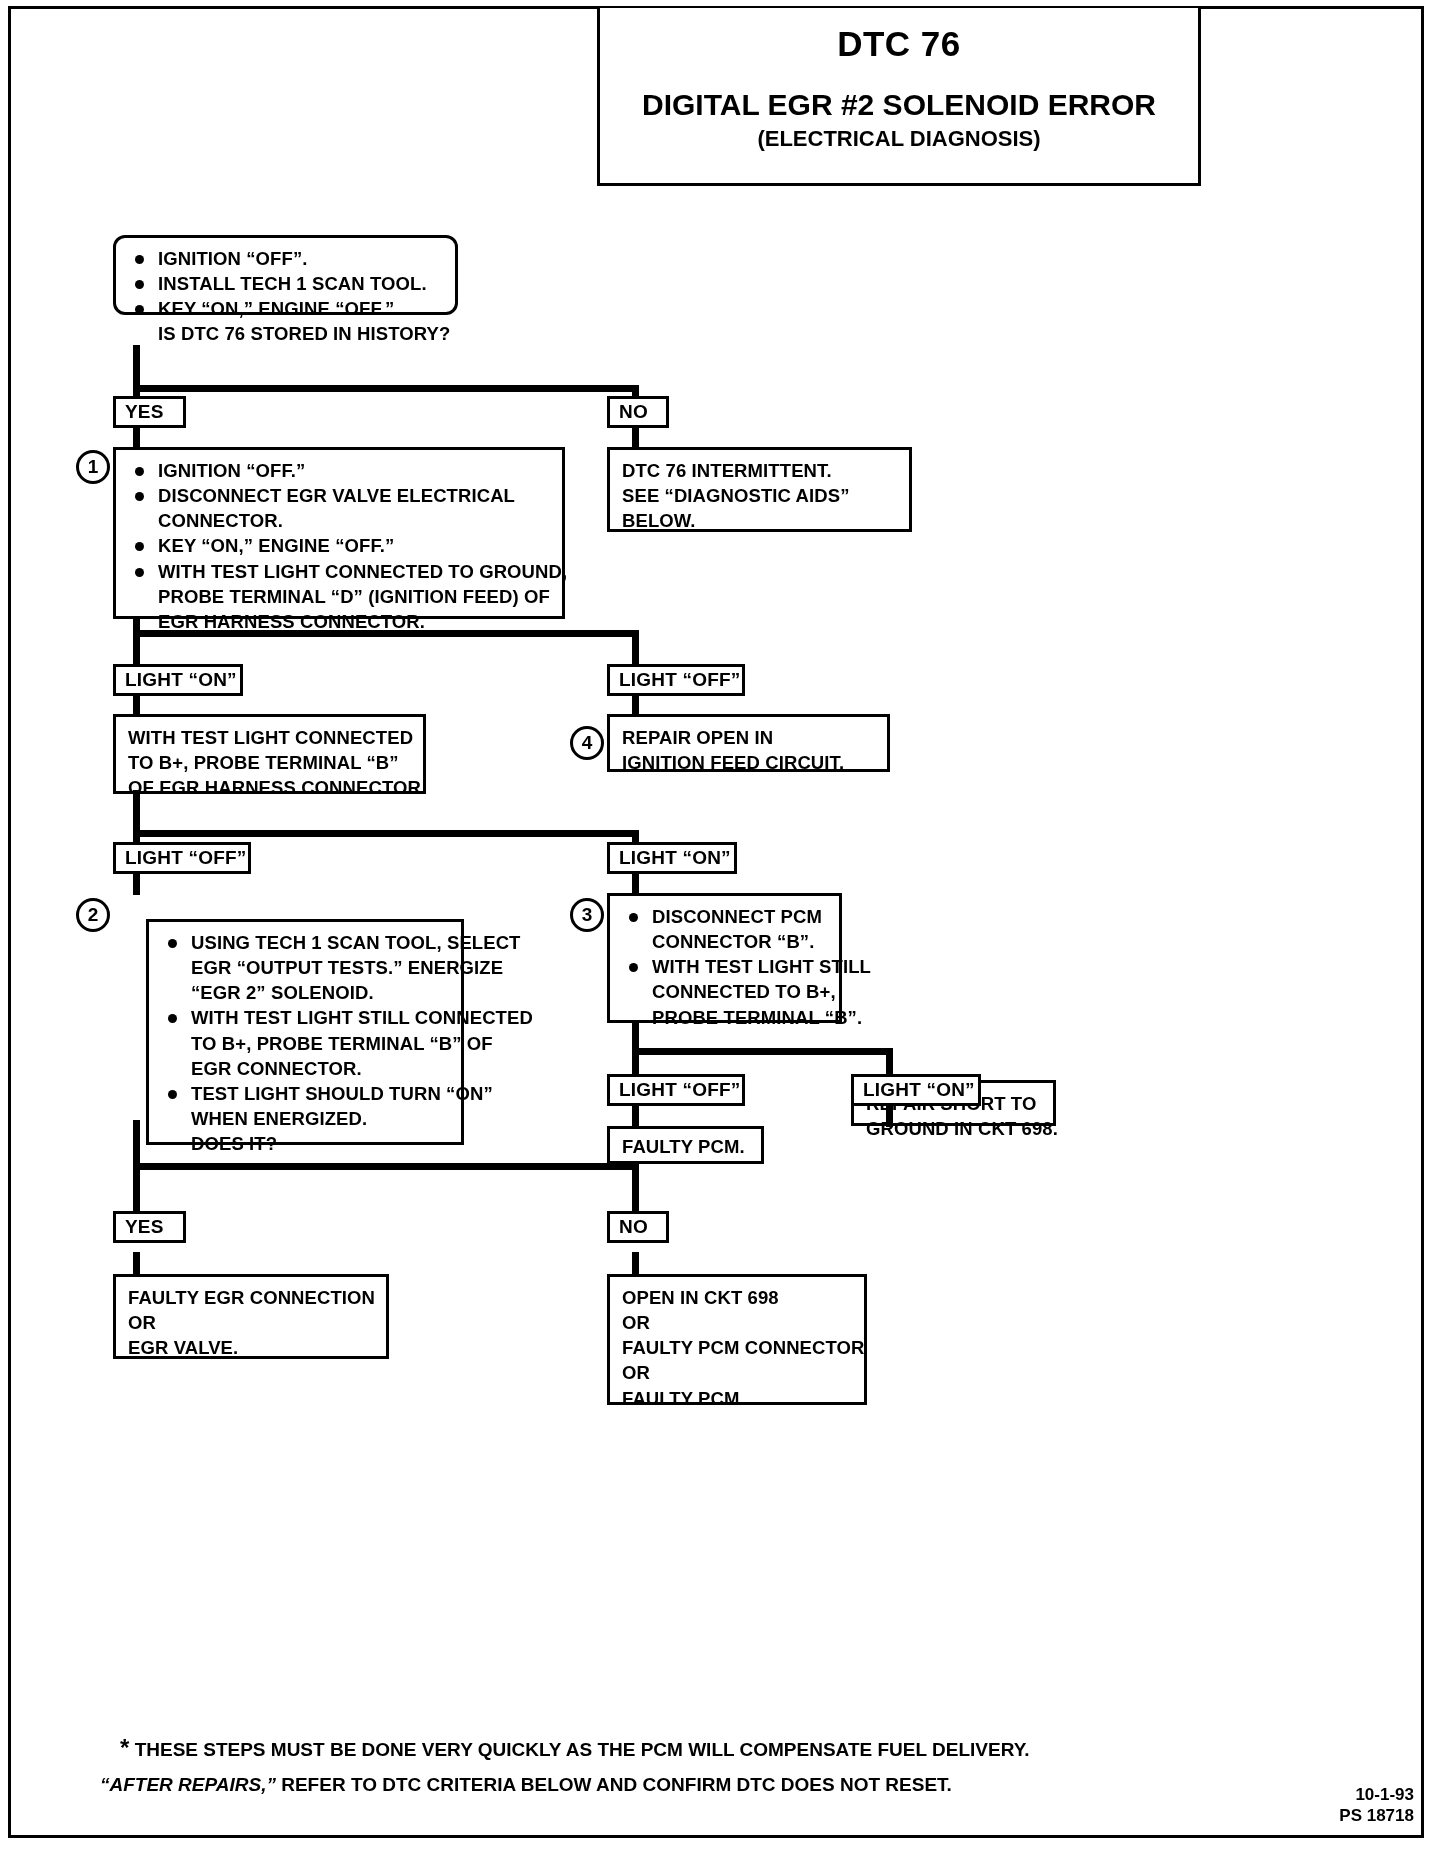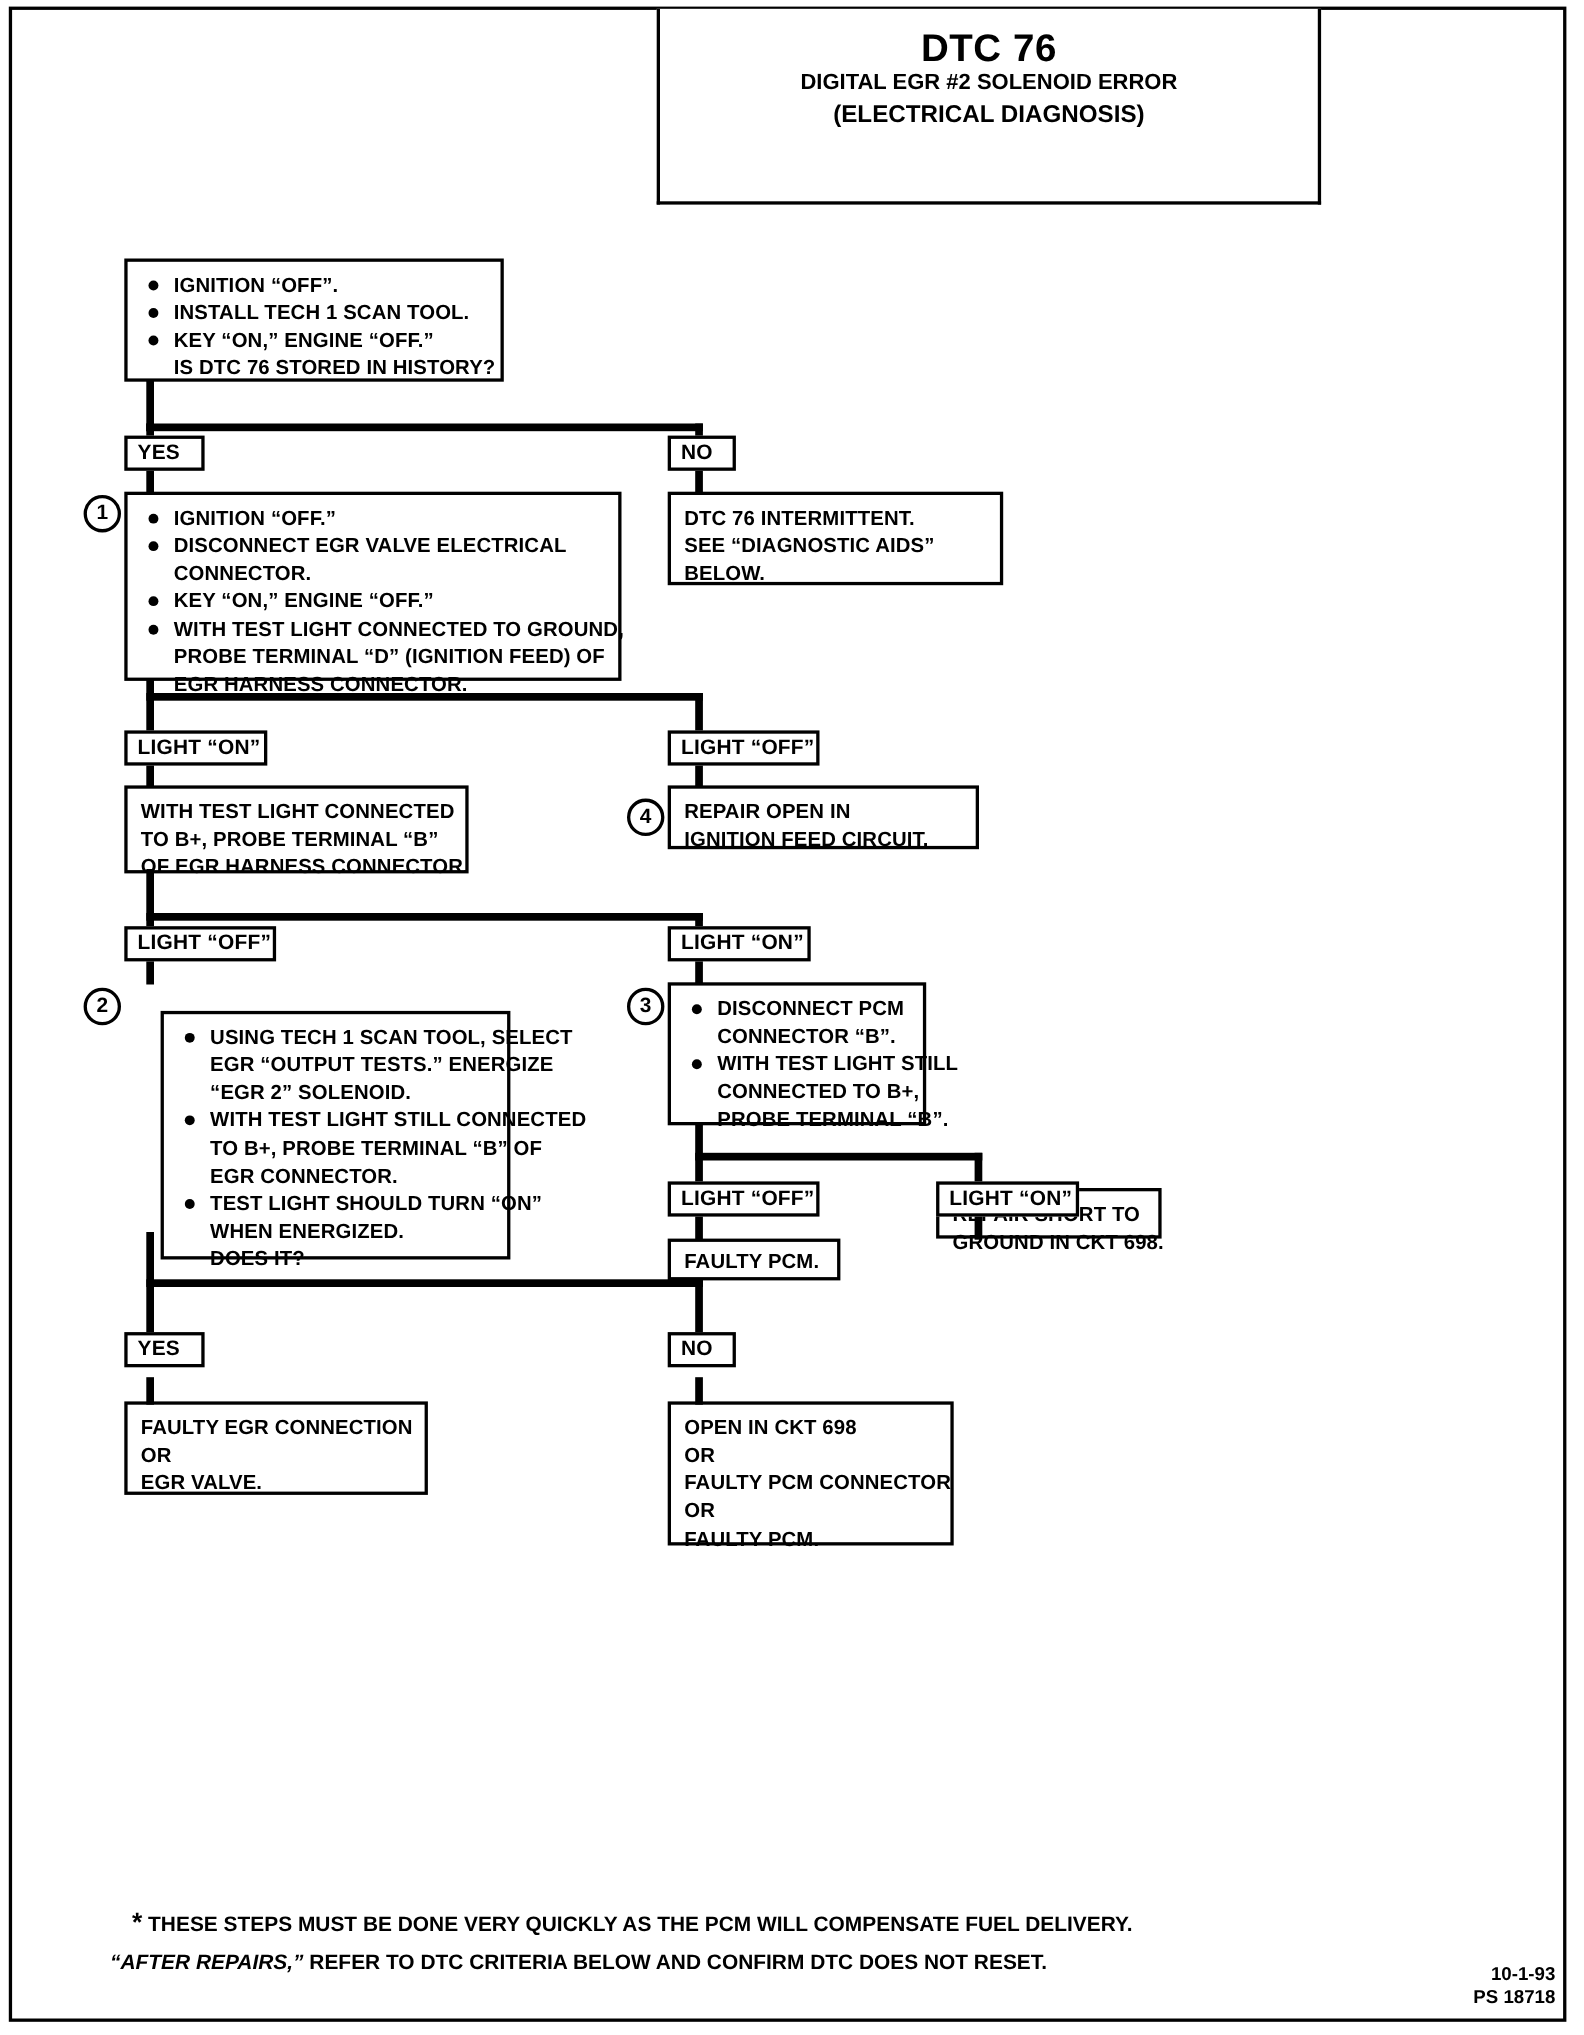--- a/index.html
+++ b/index.html
@@ -68,22 +68,23 @@
     text-align: center;
     z-index: 6;
   }
   #hdr .t1 {
     font-size: 35px;
     font-weight: bold;
     margin-top: 16px;
     letter-spacing: 0.5px;
   }
   #hdr .t2 {
-    font-size: 20px;
-    font-weight: bold;
+    font-size: 30px;
+    font-weight: bold;
+    margin-top: 24px;
     letter-spacing: 0px;
     text-align: center;
   }
   #hdr .t3 {
     font-size: 22px;
     font-weight: bold;
     margin-top: 4px;
   }
 
   
@@ -191,21 +192,21 @@
   <div class="ln-v" style="left:632px; top:1163px; width:7px; height:50px;"></div>
   <div class="ln-v" style="left:133px; top:1252px; width:7px; height:25px;"></div>
   <div class="ln-v" style="left:632px; top:1252px; width:7px; height:25px;"></div>
 
   <div class="ln-v" style="left:632px; top:1022px; width:7px; height:70px;"></div>
   <div class="ln-h" style="left:632px; top:1048px; width:261px; height:7px;"></div>
   <div class="ln-v" style="left:886px; top:1048px; width:7px; height:28px;"></div>
   <div class="ln-v" style="left:632px; top:1102px; width:7px; height:25px;"></div>
   <div class="ln-v" style="left:886px; top:1102px; width:7px; height:25px;"></div>
 
-  <div class="box" style="left:113px; top:235px; width:345px; height:112px;">
+  <div class="box" style="left:113px; top:235px; width:345px; height:80px;border-radius:12px;">
     <div class="blk">
       <div class="li ln">IGNITION “OFF”.</div>
       <div class="li ln">INSTALL TECH 1 SCAN TOOL.</div>
       <div class="li ln">KEY “ON,” ENGINE “OFF.”</div>
       <div class="cont ln">IS DTC 76 STORED IN HISTORY?</div>
     </div>
   </div>
 
   <div class="pill" style="left:113px; top:396px; width:73px; height:32px;">YES</div>
   <div class="pill" style="left:607px; top:396px; width:62px; height:32px;">NO</div>

